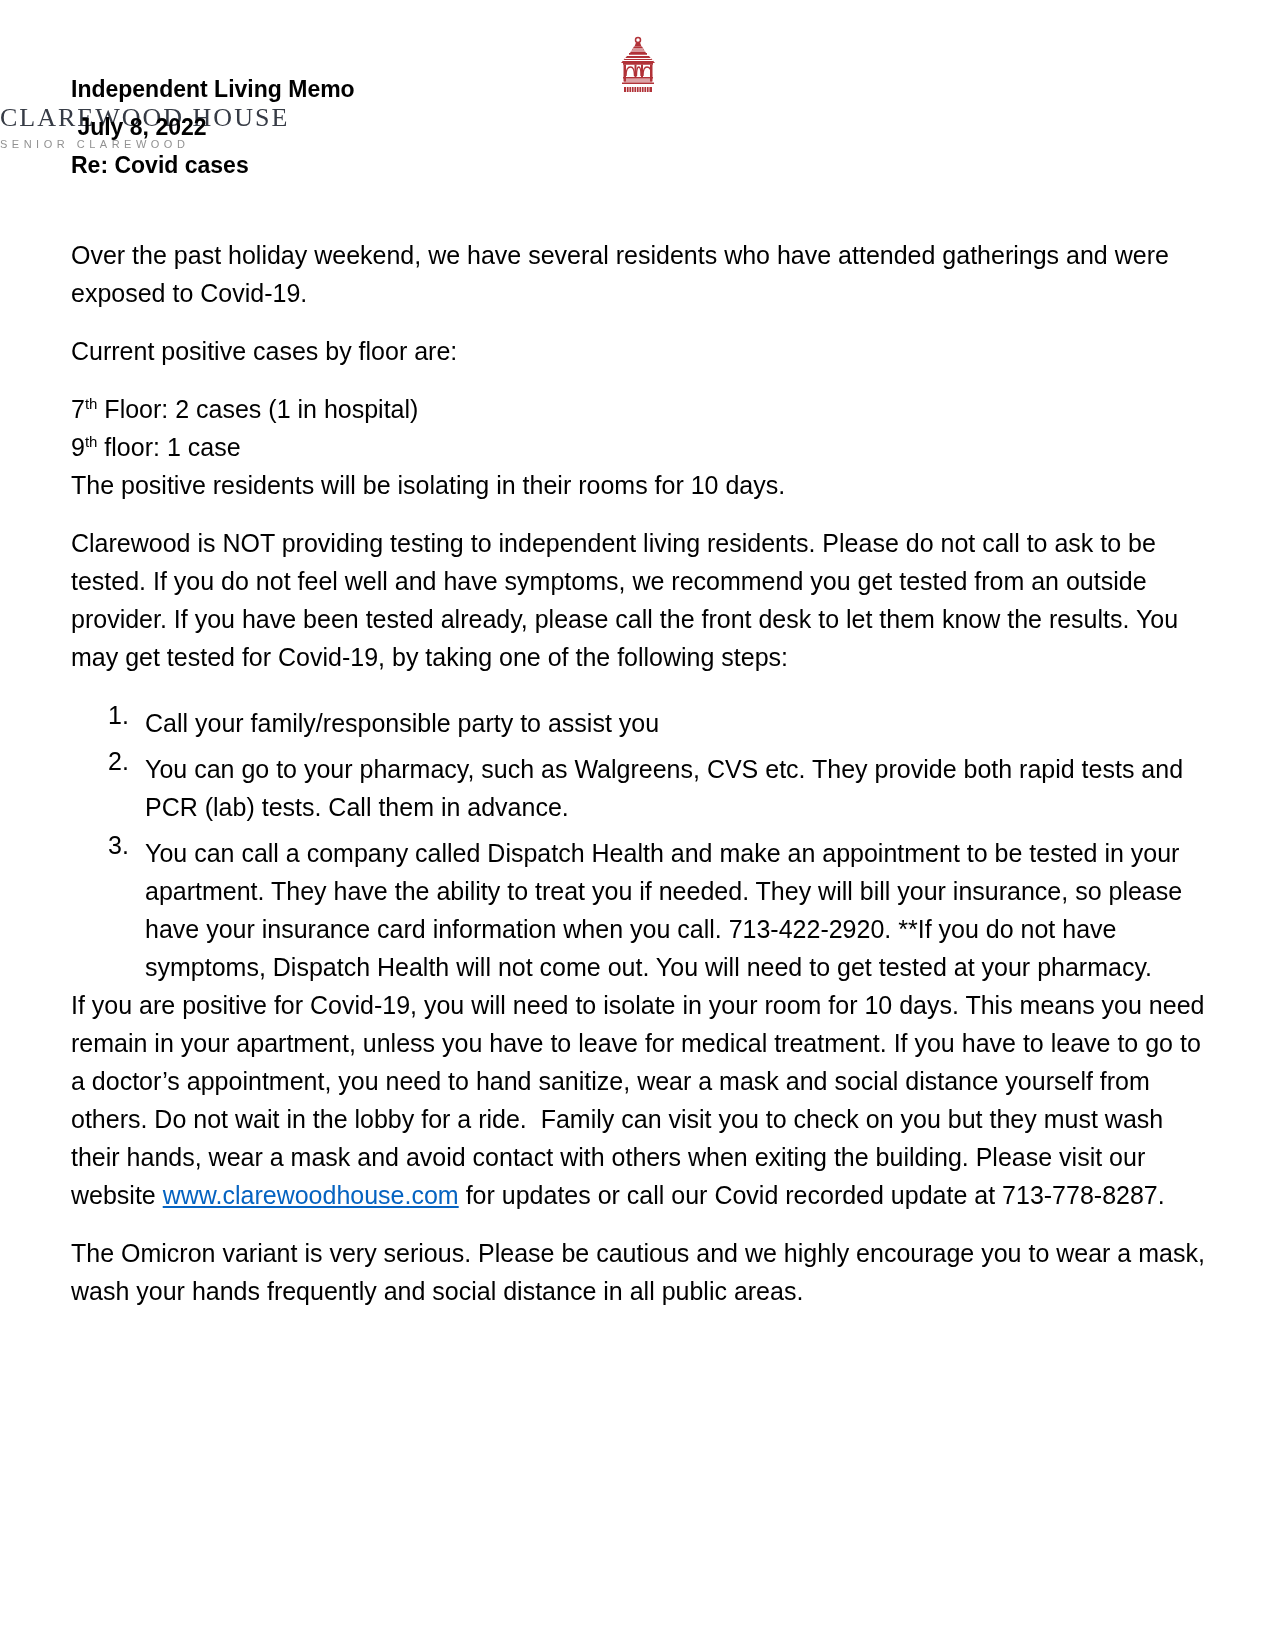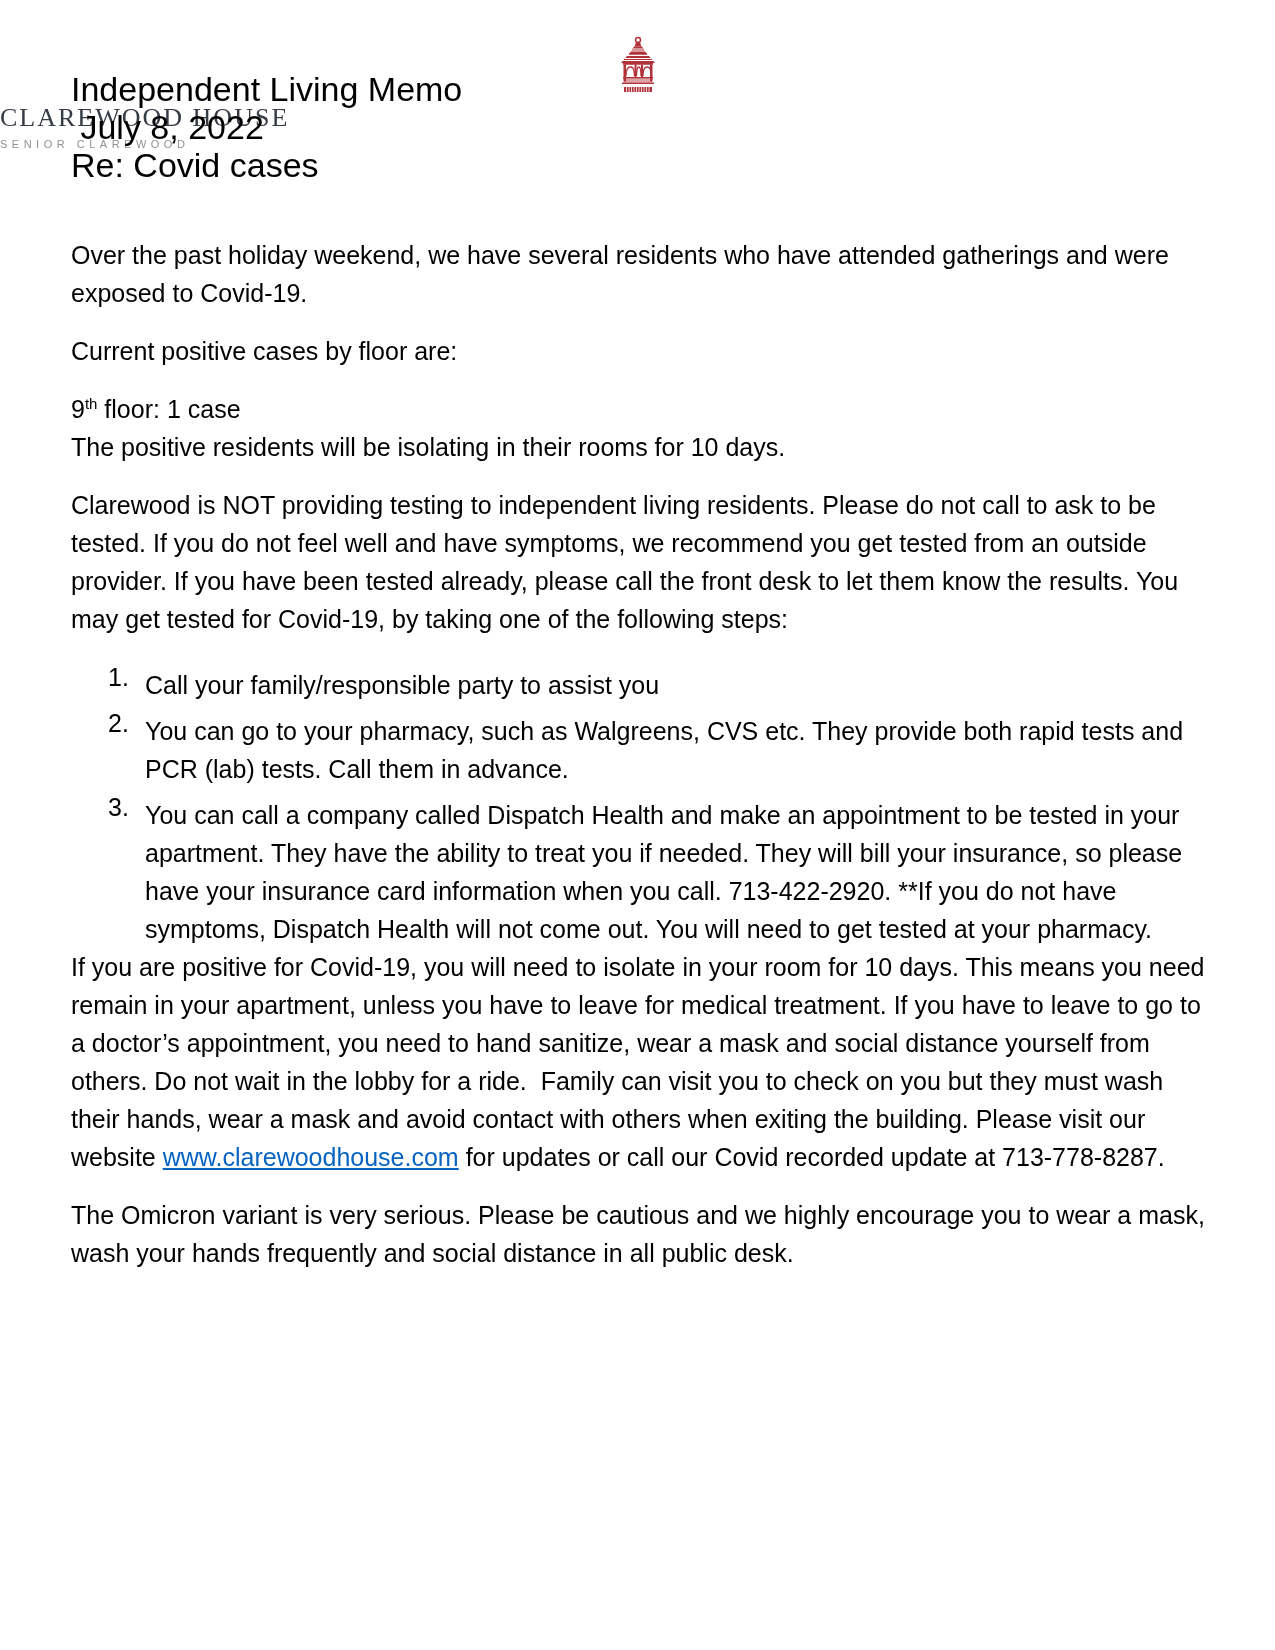--- a/index.html
+++ b/index.html
@@ -8,21 +8,21 @@
     width:1275px;height:1650px;
     box-sizing:border-box;
     background:#ffffff;
     padding:70px 70px 0 71px;
     font-family:"Liberation Sans",sans-serif;
     color:#000000;
     overflow:hidden;
   }
   .txt{font-size:25px;line-height:38px;white-space:pre-wrap;}
   .memo-header{position:relative;z-index:2;}
-  .memo-header div{font-size:34px;line-height:38px;white-space:pre-wrap;}
+  .memo-header div{font-size:23px;line-height:38px;white-space:pre-wrap;font-weight:bold;}
   .logo{
     position:absolute;top:36px;left:0;width:1275px;
     text-align:left;z-index:1;
   }
   .logo svg{display:block;margin:0 auto;}
   .logo-name{
     font-family:"Liberation Serif",serif;
     font-size:26px;letter-spacing:2px;
     margin-top:7px;
   }
@@ -118,20 +118,21 @@
     </span>
     <div class="logo-name" style="color: rgb(54, 59, 69);">CLAREWOOD HOUSE</div>
     <div class="logo-tagline" style="color: rgb(145, 145, 145);">SENIOR CLAREWOOD</div>
   </div>
 
   <p class="txt first-para">Over the past holiday weekend, we have several residents who have attended gatherings and were exposed to Covid-19.</p>
 
   <p class="txt">Current positive cases by floor are:</p>
 
   <div class="cases-block">
+    <div class="txt"><span>7</span><sup>th</sup><span> Floor: 2 cases (1 in hospital)</span></div>
     <div class="txt"><span>9</span><sup>th</sup><span> floor: 1 case</span></div>
     <div class="txt">The positive residents will be isolating in their rooms for 10 days.</div>
   </div>
 
   <p class="txt">Clarewood is NOT providing testing to independent living residents. Please do not call to ask to be tested. If you do not feel well and have symptoms, we recommend you get tested from an outside provider. If you have been tested already, please call the front desk to let them know the results. You may get tested for Covid-19, by taking one of the following steps:</p>
 
   <ol class="steps">
     <li>
       <span class="marker">1.</span>
       <span class="li-text txt">Call your family/responsible party to assist you</span>
@@ -141,15 +142,15 @@
       <span class="li-text txt">You can go to your pharmacy, such as Walgreens, CVS etc. They provide both rapid tests and PCR (lab) tests. Call them in advance.</span>
     </li>
     <li>
       <span class="marker">3.</span>
       <span class="li-text txt">You can call a company called Dispatch Health and make an appointment to be tested in your apartment. They have the ability to treat you if needed. They will bill your insurance, so please have your insurance card information when you call. 713-422-2920. **If you do not have symptoms, Dispatch Health will not come out. You will need to get tested at your pharmacy.</span>
     </li>
   </ol>
 
   <p class="txt isolation-para"><span>If you are positive for Covid-19, you will need to isolate in your room for 10 days. This means you need remain in your apartment, unless you have to leave for medical treatment. If you have to leave to go to a doctor’s appointment, you need to hand sanitize, wear a mask and social distance yourself from others. Do not wait in the lobby for a ride.  Family can visit you to check on you but they must wash their hands, wear a mask and avoid contact with others when exiting the building. Please visit our website </span><a class="weblink" href="#" style="color: rgb(5, 99, 193);">www.clarewoodhouse.com</a><span> for updates or call our Covid recorded update at 713-778-8287.</span></p>
 
-  <p class="txt">The Omicron variant is very serious. Please be cautious and we highly encourage you to wear a mask, wash your hands frequently and social distance in all public desk.</p>
+  <p class="txt">The Omicron variant is very serious. Please be cautious and we highly encourage you to wear a mask, wash your hands frequently and social distance in all public areas.</p>
 
 </div>
 
 </body></html>

